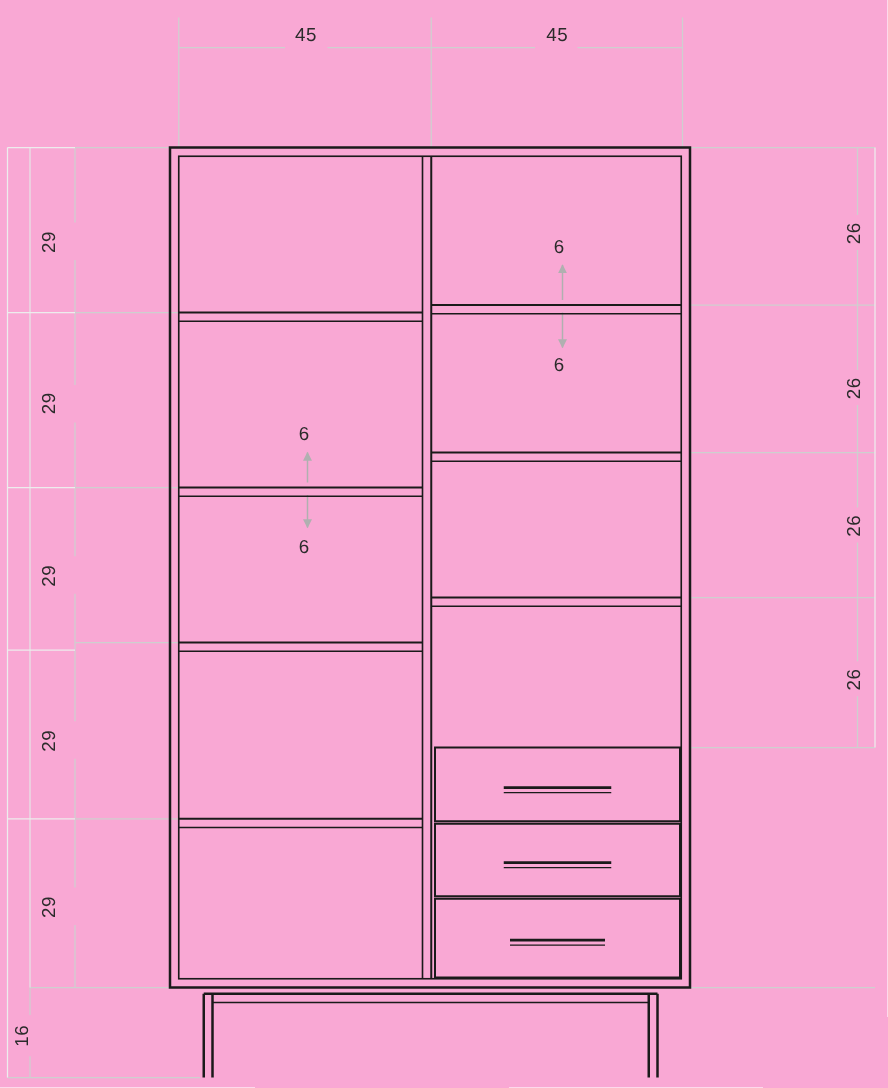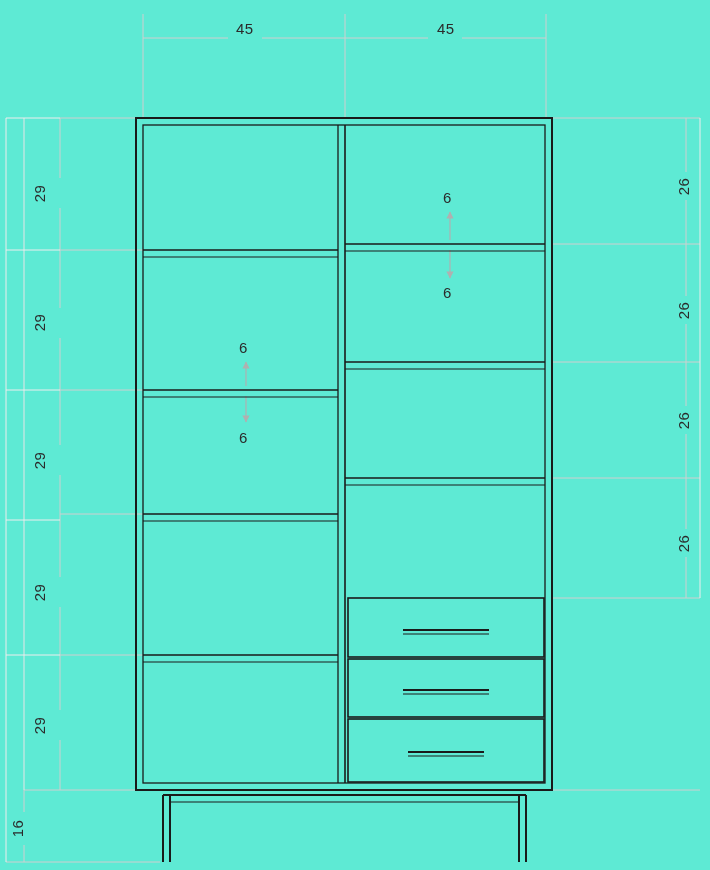--- a/index.html
+++ b/index.html
@@ -7,21 +7,21 @@
     padding: 0;
     background: #ffffff;
   }
   body {
     font-family: "Liberation Sans", sans-serif;
   }
   #stage {
     position: relative;
     width: 710px;
     height: 870px;
-    background: #5eead4;
+    background: #f9a8d4;
     overflow: hidden;
   }
   #stage svg {
     position: absolute;
     left: 0;
     top: 0;
   }
   .dim-label {
     position: absolute;
     font-family: "Liberation Sans", sans-serif;

